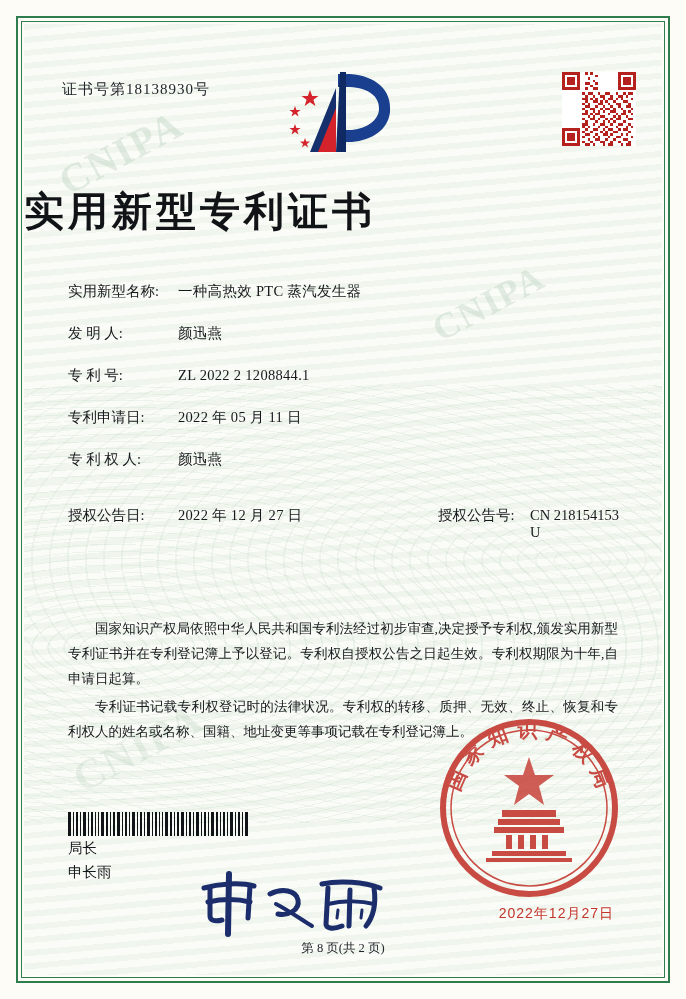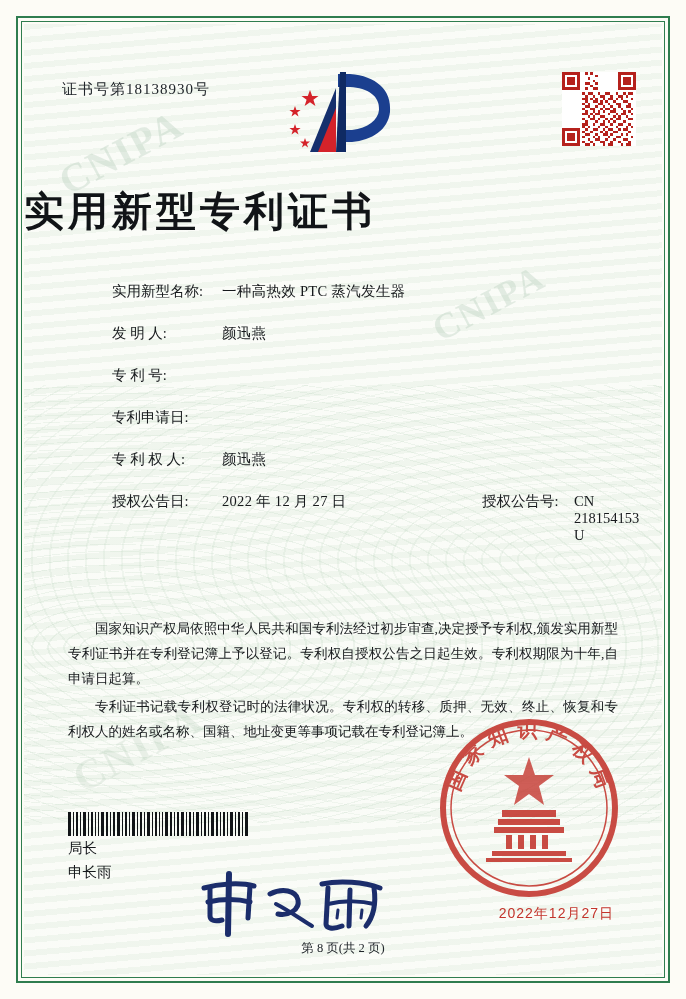--- a/index.html
+++ b/index.html
@@ -137,37 +137,37 @@
     align-items: baseline;
     margin-bottom: 23px;
     font-size: 14.5px;
     color: #16191c;
   }
   .field-label {
     width: 110px;
     flex: 0 0 110px;
     letter-spacing: 0px;
     white-space: nowrap;
-    margin-left: 44px;
   }
   .field-label.spread {
     display: flex;
     justify-content: space-between;
   }
   .field-value {
     flex: 1 1 auto;
     letter-spacing: 0.3px;
   }
   .field-row.double .field-value {
     flex: 0 0 260px;
   }
   .field-label2 {
     width: 92px;
     flex: 0 0 92px;
     white-space: nowrap;
+    margin-top: 14px;
   }
   .field-value2 { flex: 1 1 auto; }
 
   .body-text {
     position: absolute;
     left: 44px;
     right: 44px;
     top: 592px;
     font-size: 13.5px;
     line-height: 25px;
@@ -442,24 +442,26 @@
         <div class="field-value">一种高热效 PTC 蒸汽发生器</div>
       </div>
 
       <div class="field-row">
         <div class="field-label spread">发 明 人:</div>
         <div class="field-value">颜迅燕</div>
       </div>
 
       <div class="field-row">
         <div class="field-label spread">专 利 号:</div>
+        <div class="field-value">ZL 2022 2 1208844.1</div>
       </div>
 
       <div class="field-row">
         <div class="field-label">专利申请日:</div>
+        <div class="field-value">2022 年 05 月 11 日</div>
       </div>
 
       <div class="field-row">
         <div class="field-label spread">专 利 权 人:</div>
         <div class="field-value">颜迅燕</div>
       </div>
 
 
       <div class="field-row double">
         <div class="field-label">授权公告日:</div>

